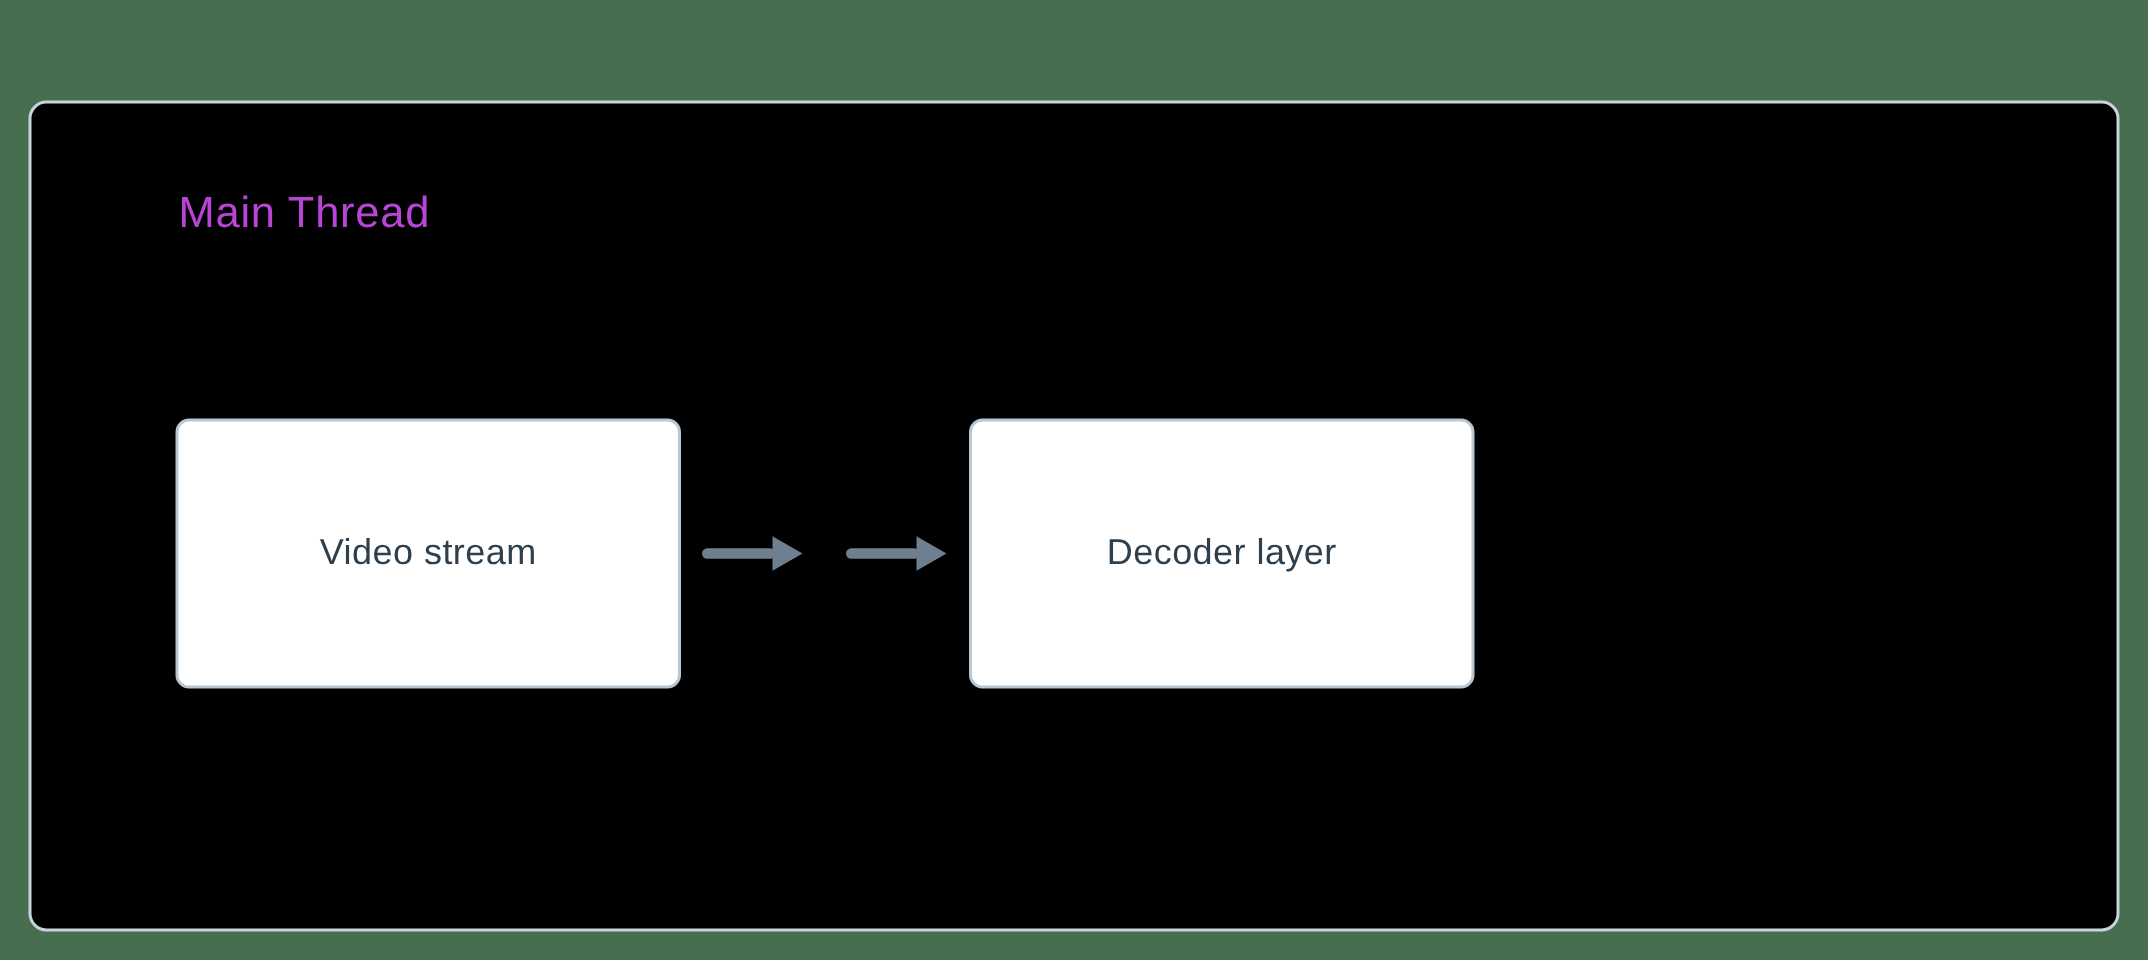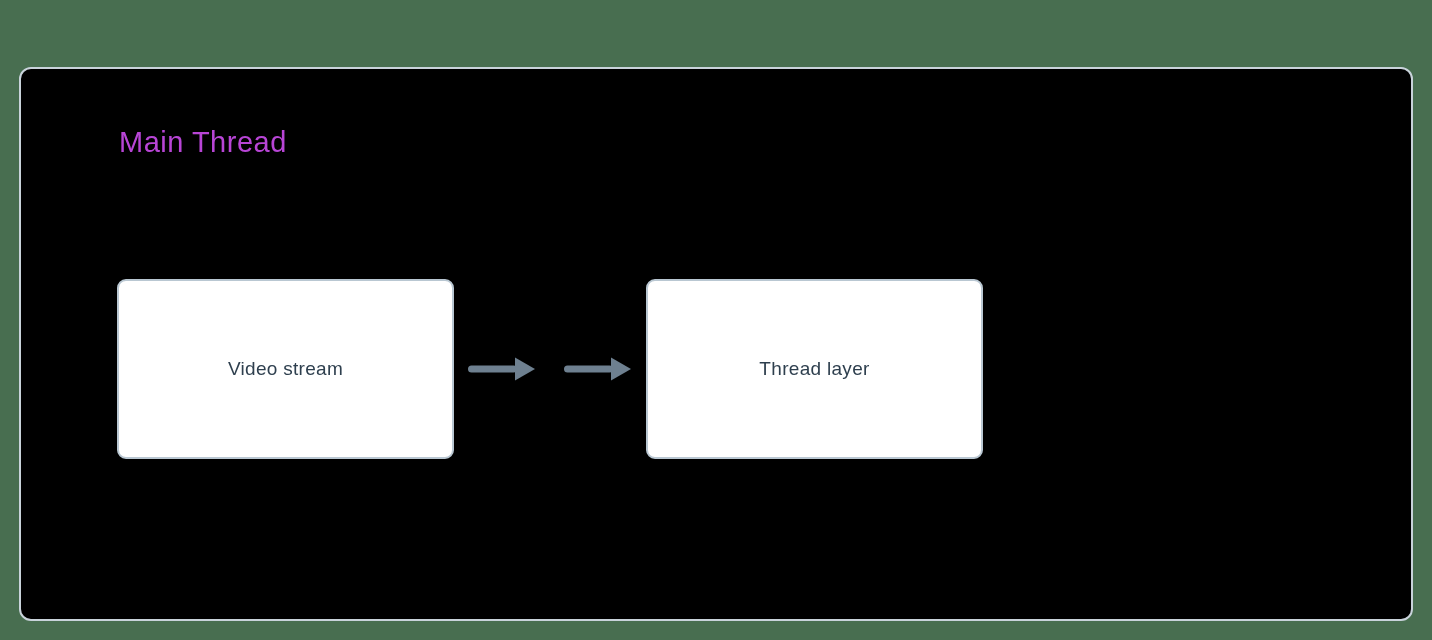--- a/index.html
+++ b/index.html
@@ -44,21 +44,21 @@
     width: 337px;
     height: 180px;
     border: 2px solid #b9c7d2;
     border-radius: 9px;
     background: #ffffff;
     display: flex;
     align-items: center;
     justify-content: center;
   }
   .flow-node .node-label {
-    font-size: 19px;
+    font-size: 24px;
     letter-spacing: 0.3px;
     color: #2e3f4e;
   }
   .arrow-wrap {
     width: 96px;
     display: flex;
     align-items: center;
     justify-content: center;
   }
   .arrow-wrap svg {
@@ -87,17 +87,17 @@
 
 
     <div class="arrow-wrap">
       <svg width="70" height="28" viewBox="0 0 70 28">
         <rect x="1" y="10.5" width="49" height="7" rx="3.5" fill="#6e8090"></rect>
         <polygon points="48,2.5 68,14 48,25.5" fill="#6e8090"></polygon>
       </svg>
     </div>
 
     <div class="flow-node">
-      <span class="node-label">Thread layer</span>
+      <span class="node-label">Decoder layer</span>
     </div>
 
   </div>
 </div>
 
 </body></html>

